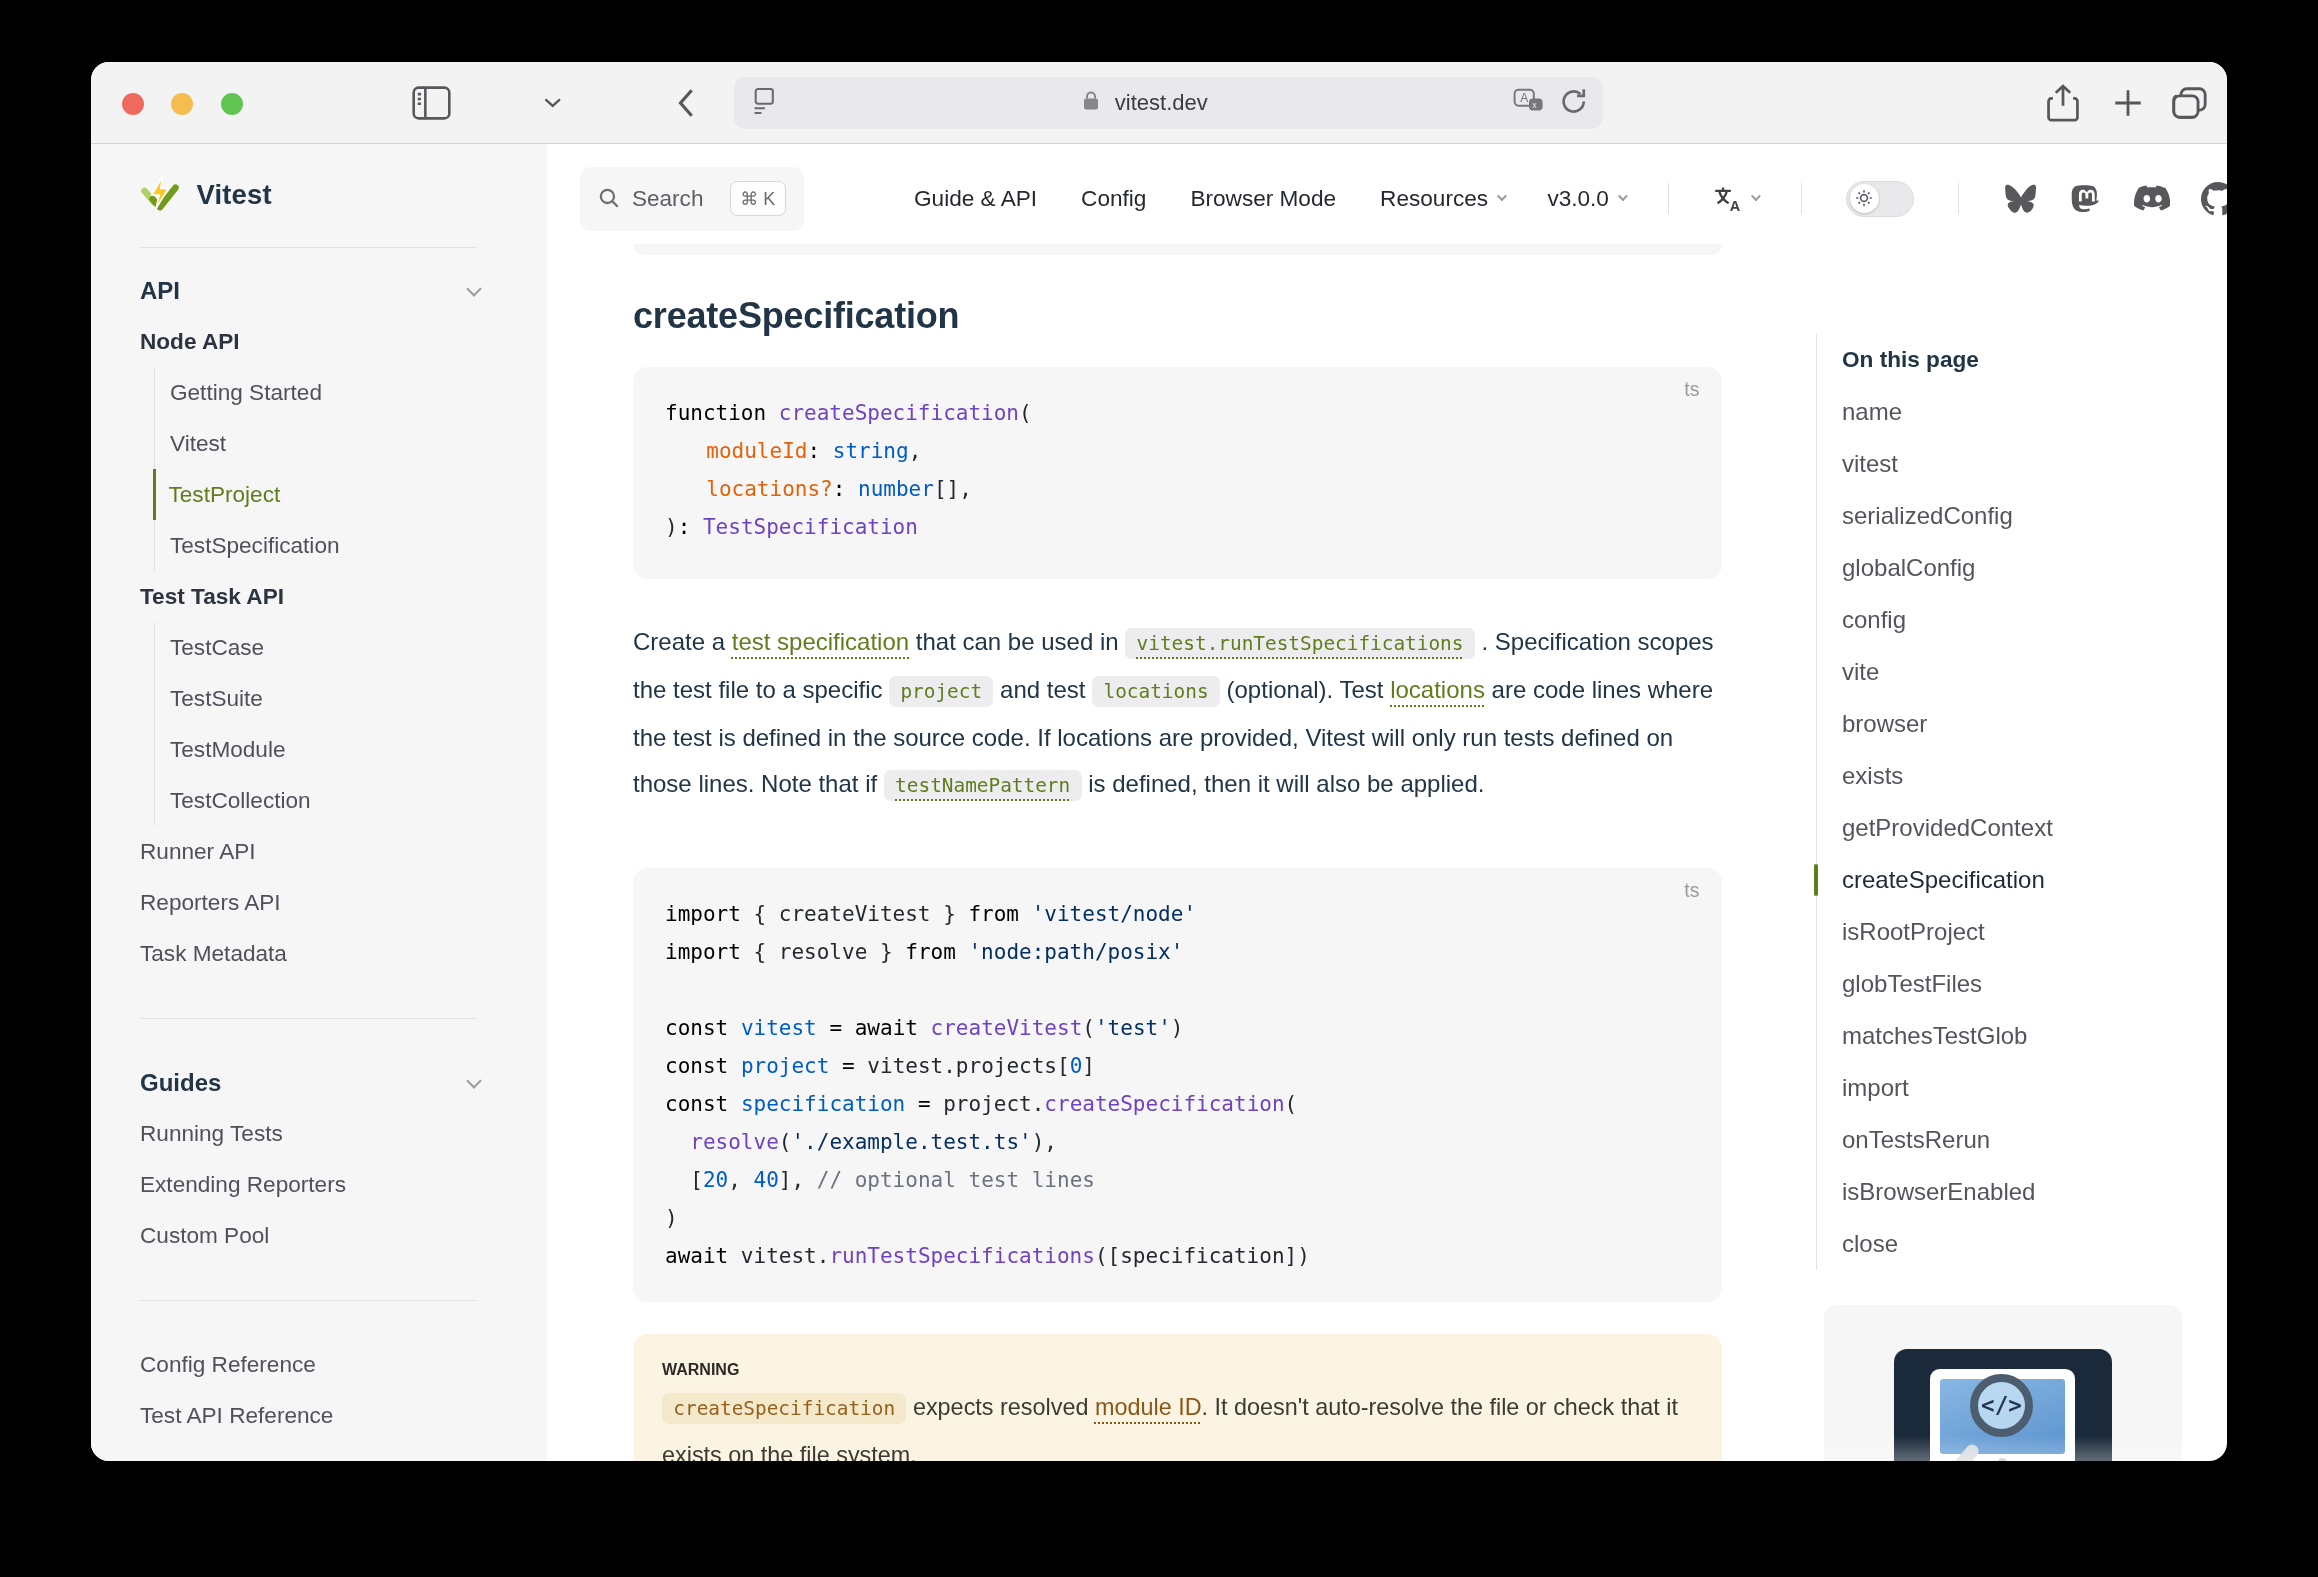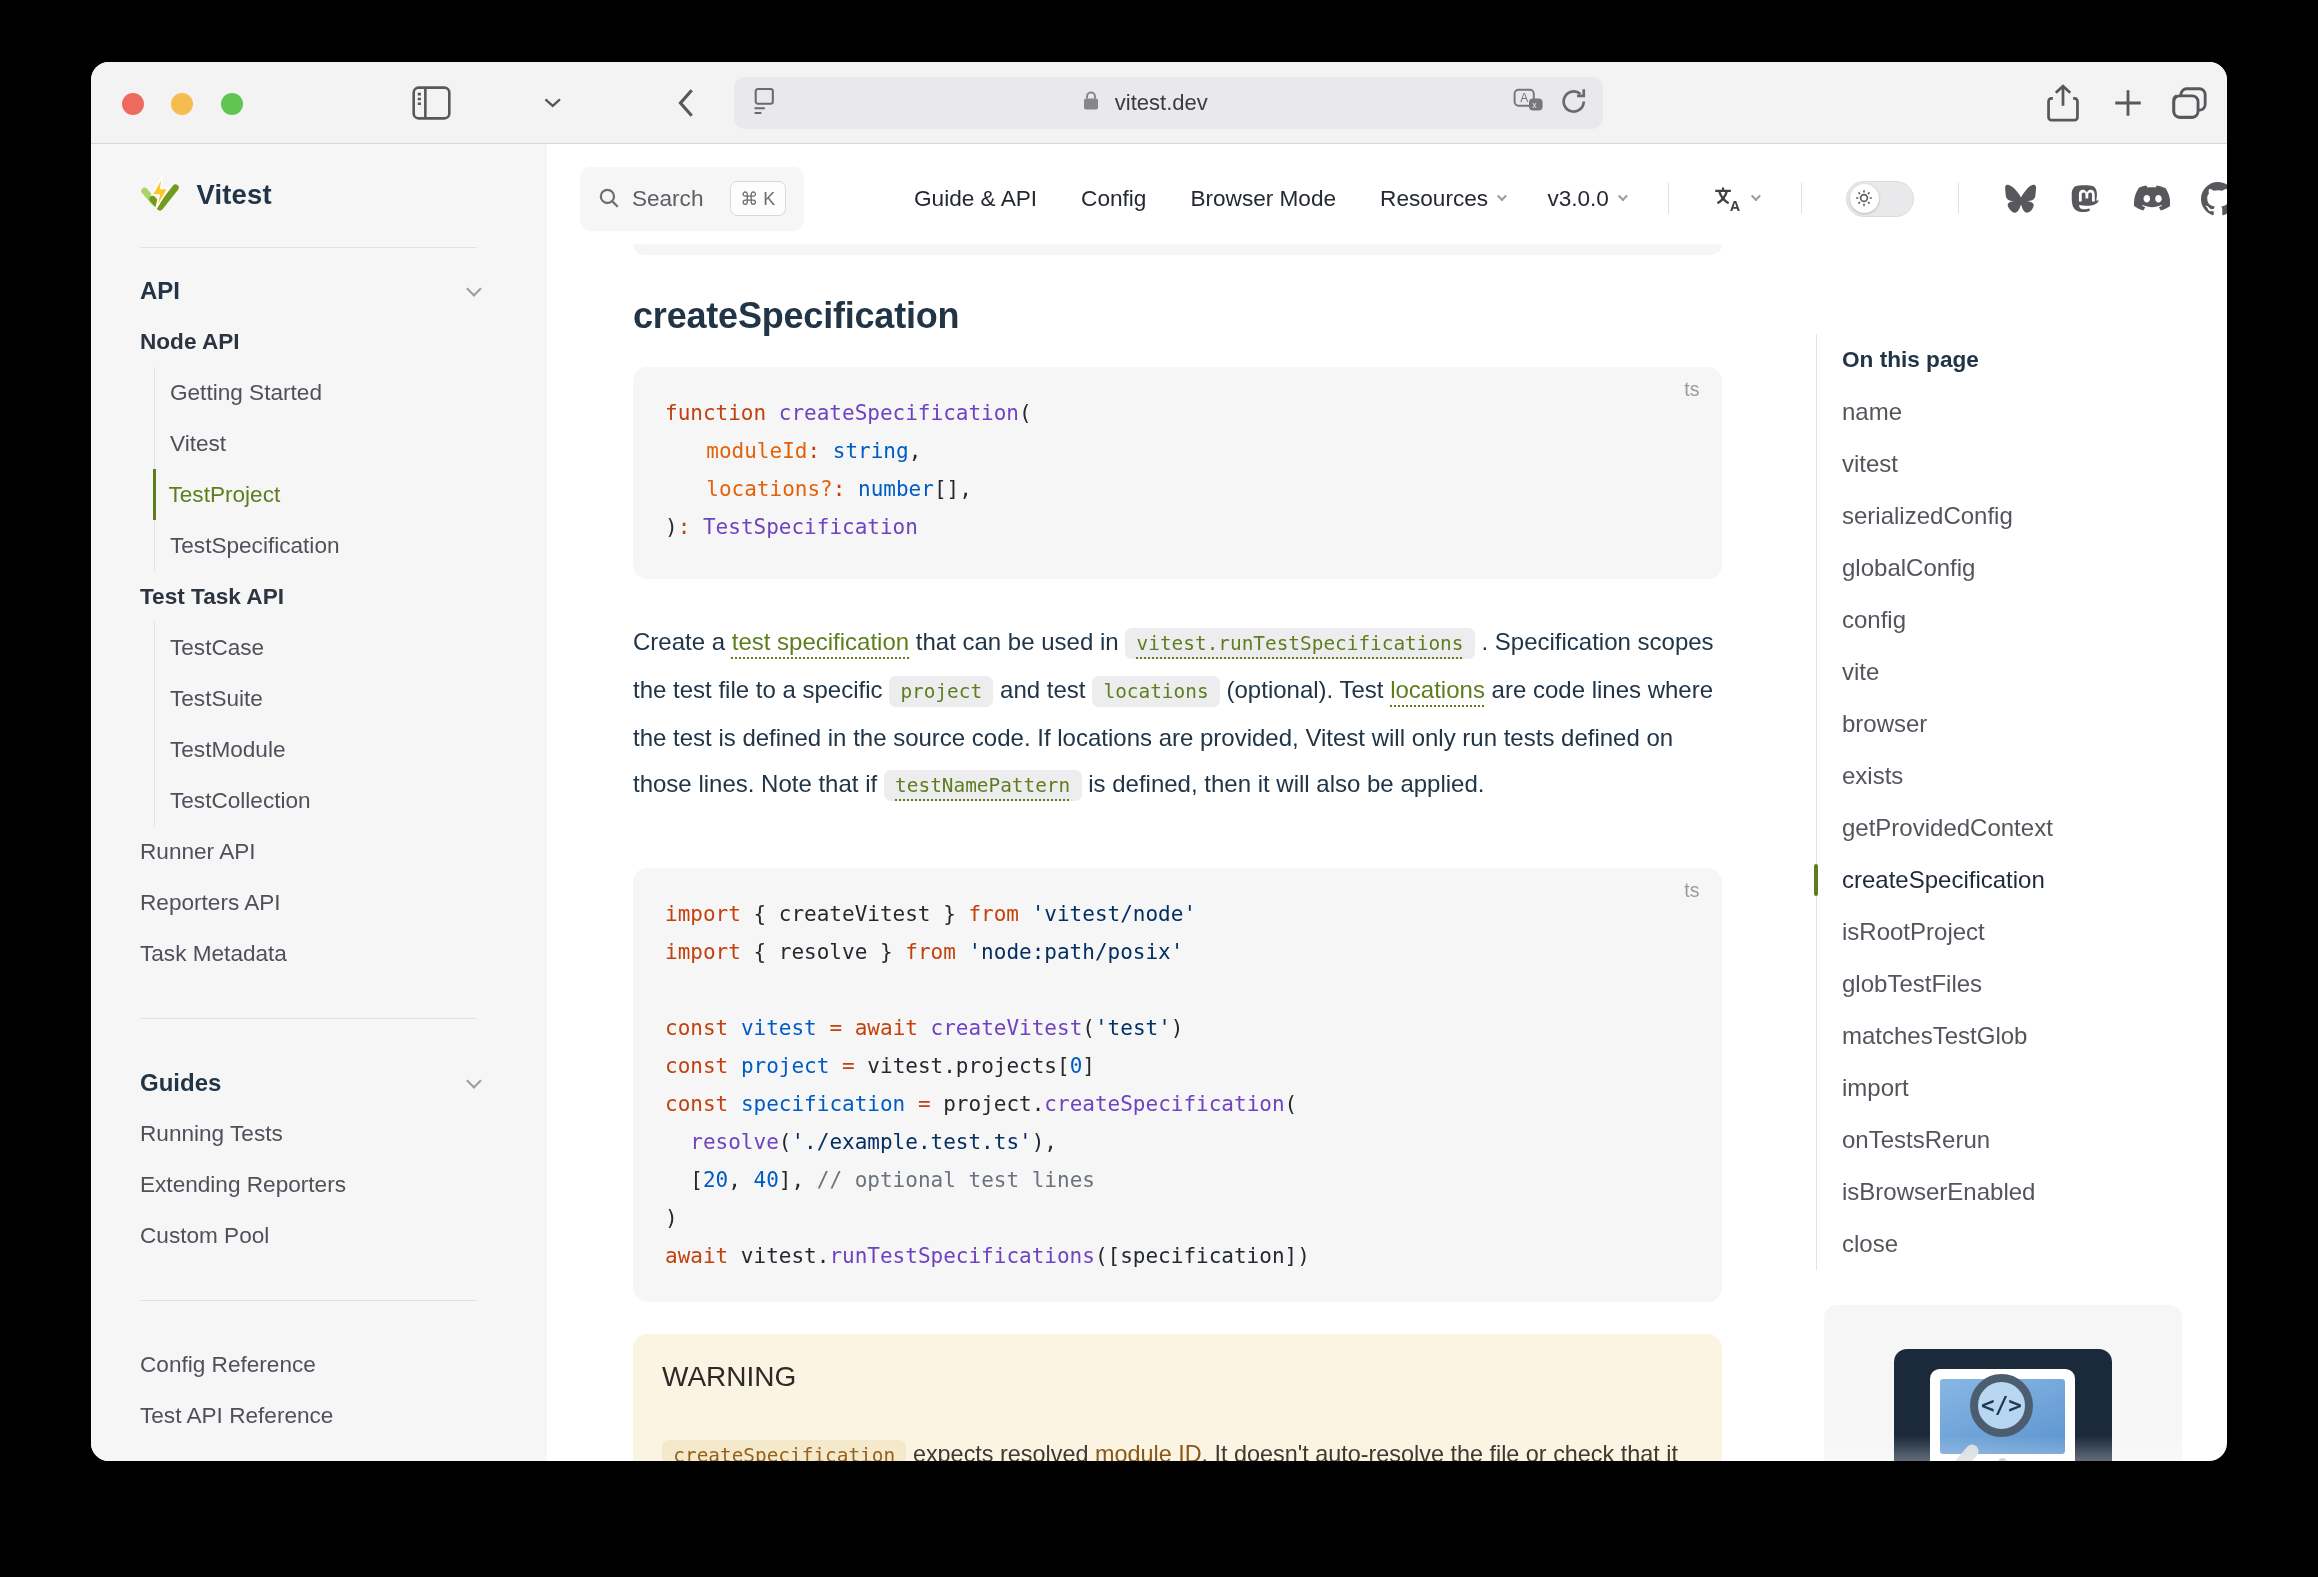--- a/index.html
+++ b/index.html
@@ -64,31 +64,31 @@
   .clip-strip{position:absolute;left:542px;top:182px;width:1089px;height:11.3px;background:var(--code-bg);
     border-radius:0 0 11.3px 11.3px;}
   .page-title{position:absolute;left:542px;top:233px;font-size:36px;font-weight:700;color:var(--txt1);
     letter-spacing:-0.2px;}
   .codeblock{position:absolute;left:542px;width:1089px;background:var(--code-bg);border-radius:14.5px;
     padding:27.4px 32px;}
   .code1{top:305px;height:212px;} .code2{top:806px;height:434px;}
   .code-lang{position:absolute;right:22.6px;top:11.3px;font-size:19.4px;color:#9a9a9f;}
   pre{font-family:"DejaVu Sans Mono",monospace;font-size:21px;line-height:38px;color:#24292e;}
   .cl{white-space:pre;}
-  .tk-k{color:#c2410c;} .tk-f{color:#6f42c1;} .tk-prm{color:#e36209;margin-left:16px;}
+  .tk-k{color:#000000;} .tk-f{color:#6f42c1;} .tk-prm{color:#e36209;margin-left:16px;}
   .tk-t{color:#005cc5;} .tk-n{color:#005cc5;} .tk-s{color:#032f62;} .tk-c{color:#6a737d;} .tk-p{color:#24292e;}
   .para{position:absolute;left:542px;top:557px;width:1102px;font-size:24px;line-height:46px;
     color:var(--txt1);}
   .chip{font-family:"DejaVu Sans Mono",monospace;font-size:19.4px;background:#ededf0;color:var(--brand);
     border-radius:6.5px;padding:4px 11.3px;white-space:nowrap;}
   .chip-link{text-decoration:underline dotted 1.6px;text-underline-offset:7.3px;cursor:pointer;}
   .tlink{color:var(--brand);text-decoration:underline dotted 1.6px;text-underline-offset:6.5px;cursor:pointer;}
   .warning{position:absolute;left:542px;top:1272px;width:1089px;height:202px;background:var(--warn-bg);
     border-radius:14.5px;padding:27.4px 29px;}
-  .warn-title{font-size:28px;font-weight:400;color:#2c2a26;margin-bottom:38px;}
+  .warn-title{font-size:16px;font-weight:700;color:#2c2a26;margin-bottom:5px;}
   .warn-body{font-size:23.4px;line-height:47px;color:#3d3a33;}
   .wchip{font-family:"DejaVu Sans Mono",monospace;font-size:19.4px;background:#f5e9cb;color:#94601c;
     border-radius:6.5px;padding:4px 11.3px;white-space:nowrap;}
   .wlink{color:#8a5716;text-decoration:underline dotted 1.6px;text-underline-offset:6.5px;cursor:pointer;}
   
   .toc{position:absolute;left:1725px;top:272px;width:339px;border-left:0.8px solid #e3e3e5;padding-left:25px;}
   .toc-title{height:52px;display:flex;align-items:center;font-size:22.6px;font-weight:600;color:var(--txt1);}
   .toc-item{height:52px;display:flex;align-items:center;font-size:24px;color:#54545c;cursor:pointer;
     position:relative;}
   .toc-active{color:#1f2937;font-weight:500;}

